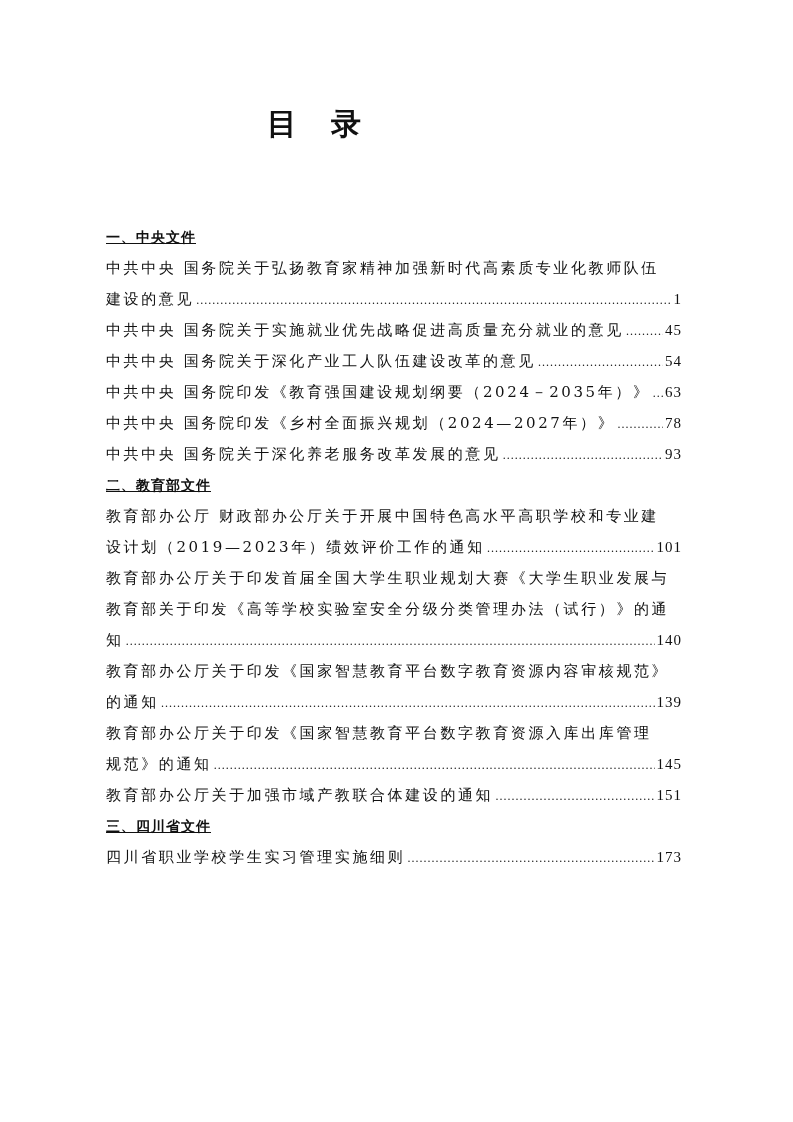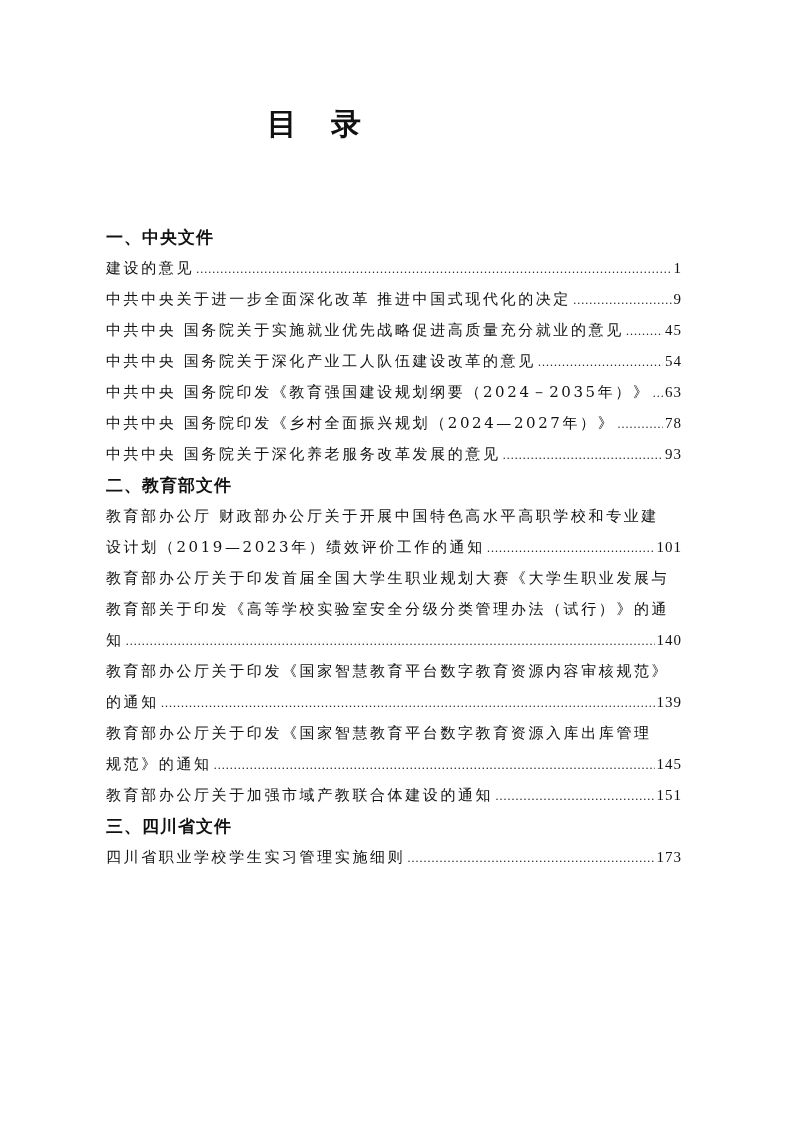--- a/index.html
+++ b/index.html
@@ -3,52 +3,46 @@
 <meta charset="utf-8">
 <style>
   html, body { margin: 0; padding: 0; background: #ffffff; }
   body { width: 793px; height: 1122px; position: relative; overflow: hidden;
          font-family: "DejaVu Serif", "Liberation Serif", serif; color: #111; }
   .page-title { position: absolute; top: 104px; left: 0; width: 628px; text-align: center;
                 font-size: 30px; font-weight: bold; letter-spacing: 0; }
   .page-title span { display: inline-block; }
   .page-title .gap { width: 34px; }
   .toc { position: absolute; top: 222px; left: 106px; width: 576px; }
-  .section-heading { height: 31px; line-height: 31px; font-size: 17px; font-weight: bold;
-                     font-family: "DejaVu Sans", "Liberation Sans", sans-serif; letter-spacing: 1px; }
+  .section-heading { height: 31px; line-height: 31px; font-size: 14px; font-weight: bold;
+                     font-family: "DejaVu Sans", "Liberation Sans", sans-serif; letter-spacing: 1px; text-decoration: underline; }
   .entry { font-size: 15px; }
   .entry .line { height: 31px; line-height: 31px; white-space: nowrap; letter-spacing: 2.6px; }
   .entry .last { display: flex; align-items: baseline; height: 31px; line-height: 31px; }
   .entry .last .txt { white-space: nowrap; letter-spacing: 2.6px; flex: 0 0 auto; }
   .entry .last .dots { flex: 1 1 auto; overflow: hidden; white-space: nowrap; font-size: 11px;
                        letter-spacing: 0.5px; color: #222; margin: 0 2px; }
   .entry .last .dots::before { content: "......................................................................................................................................................................................................................."; }
   .entry .last .page { flex: 0 0 auto; font-family: "Liberation Serif", serif; font-size: 15px; letter-spacing: 1px; }
 </style>
 </head>
 <body>
 
 <div class="page-title">
   <span>目</span><span class="gap"></span><span>录</span>
 </div>
 
 <div class="toc" id="toc">
     <div class="section-heading">一、中央文件</div>
     <div class="entry">
+      <div class="line">中共中央 国务院关于弘扬教育家精神加强新时代高素质专业化教师队伍</div>
       <div class="last">
         <span class="txt">建设的意见</span>
         <span class="dots"></span>
         <span class="page">1</span>
-      </div>
-    </div>
-    <div class="entry">
-      <div class="last">
-        <span class="txt">中共中央关于进一步全面深化改革 推进中国式现代化的决定</span>
-        <span class="dots"></span>
-        <span class="page">9</span>
       </div>
     </div>
     <div class="entry">
       <div class="last">
         <span class="txt">中共中央 国务院关于实施就业优先战略促进高质量充分就业的意见</span>
         <span class="dots"></span>
         <span class="page">45</span>
       </div>
     </div>
     <div class="entry">

